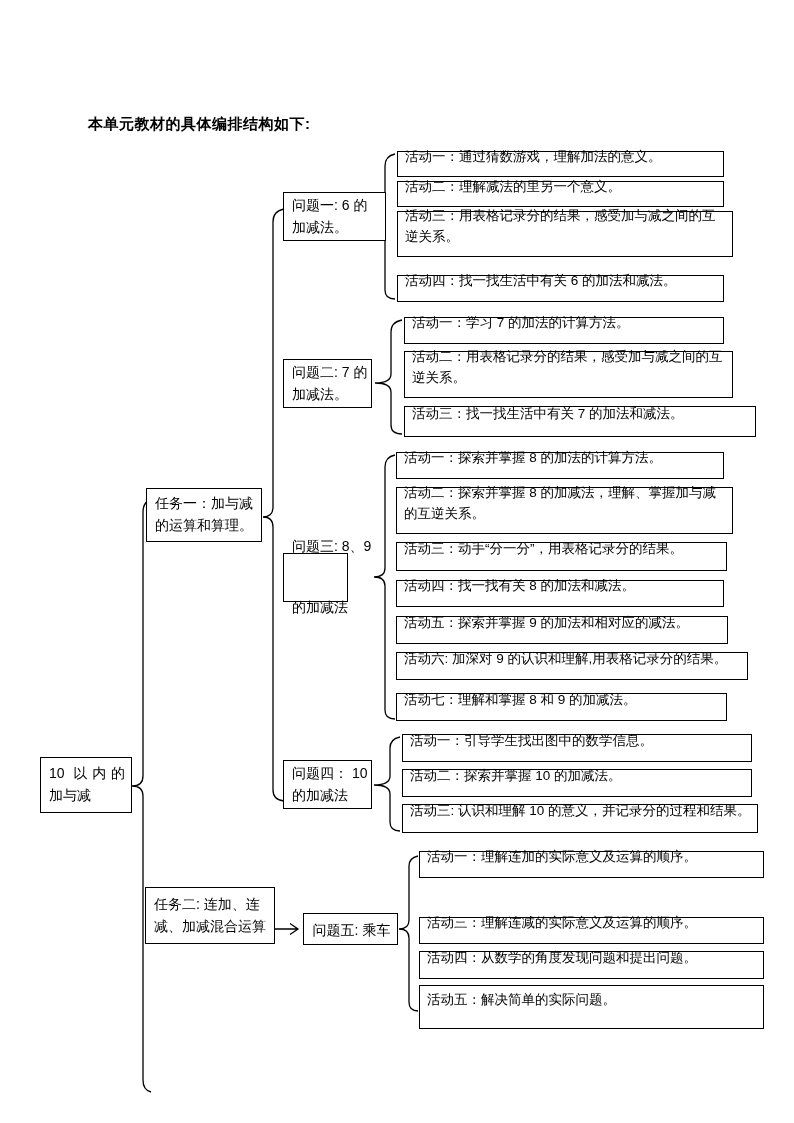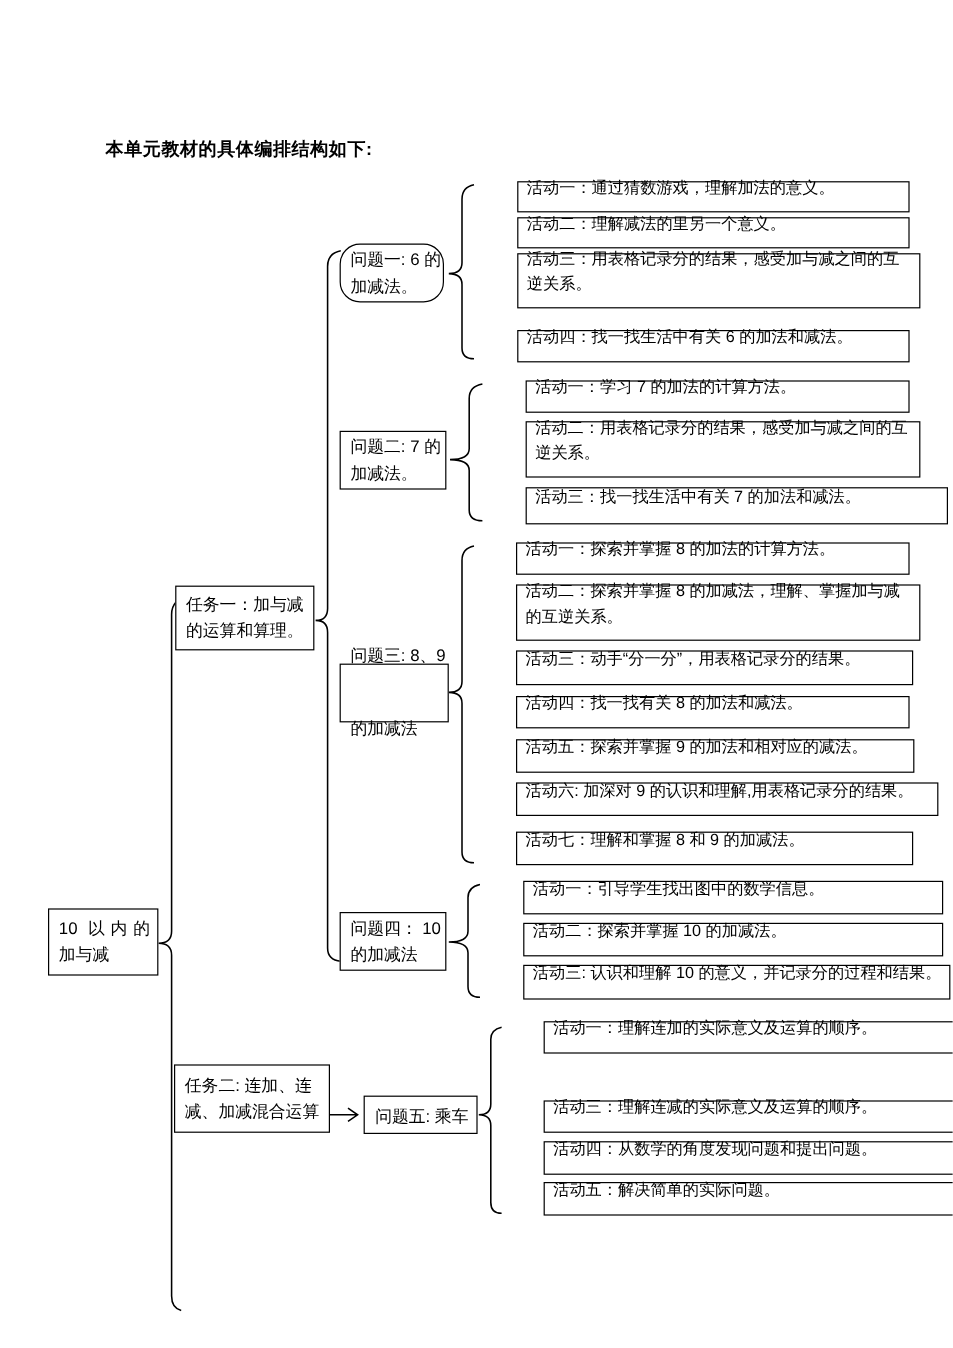--- a/index.html
+++ b/index.html
@@ -35,21 +35,20 @@
   .act{
     position:absolute;
     border:1.5px solid #000;
     background:#fff;
     box-sizing:border-box;
     font-size:13.5px;
     line-height:1.55;
     padding:1px 4px 15px 7px;
     display:flex;
     align-items:center;
-    margin-left:34px;
   }
   .single{white-space:nowrap;}
   svg.overlay{
     position:absolute;left:0;top:0;width:794px;height:1123px;
     pointer-events:none;
   }
   svg.overlay path{fill:none;stroke:#000;stroke-width:1.3;}
 </style>
 </head>
 <body>
@@ -76,29 +75,29 @@
 
   <div class="node" style="left:146px;top:488px;width:116px;height:54px;">
     <div class="ln">任务一：加与减</div>
     <div class="ln">的运算和算理。</div>
   </div>
   <div class="node" style="left:145px;top:887px;width:130px;height:57px;">
     <div class="ln">任务二: 连加、连</div>
     <div class="ln">减、加减混合运算</div>
   </div>
 
-  <div class="node" style="left:283px;top:203px;width:87px;height:49px;border-radius:17px;">
+  <div class="node" style="left:283px;top:192px;width:103px;height:49px;">
     <div class="ln">问题一: 6 的</div>
     <div class="ln">加减法。</div>
   </div>
   <div class="node" style="left:283px;top:359px;width:89px;height:49px;">
     <div class="ln">问题二: 7 的</div>
     <div class="ln">加减法。</div>
   </div>
-  <div class="node" style="left:283px;top:553px;width:91px;height:49px;gap:39px;">
+  <div class="node" style="left:283px;top:553px;width:65px;height:49px;gap:39px;">
     <div class="ln">问题三: 8、9</div>
     <div class="ln">的加减法</div>
   </div>
   <div class="node" style="left:283px;top:760px;width:89px;height:49px;">
     <div class="ln">问题四： 10</div>
     <div class="ln">的加减法</div>
   </div>
   <div class="node" style="left:303px;top:913px;width:95px;height:32px;align-items:center;justify-content:flex-end;">
     <div class="ln">问题五: 乘车</div>
   </div>
@@ -120,15 +119,15 @@
   <div class="act single" style="left:396px;top:652px;width:352px;height:28px;">活动六: 加深对 9 的认识和理解,用表格记录分的结果。</div>
   <div class="act single" style="left:396px;top:693px;width:331px;height:28px;">活动七：理解和掌握 8 和 9 的加减法。</div>
 
   <div class="act single" style="left:402px;top:734px;width:350px;height:28px;">活动一：引导学生找出图中的数学信息。</div>
   <div class="act single" style="left:402px;top:769px;width:350px;height:28px;">活动二：探索并掌握 10 的加减法。</div>
   <div class="act single" style="left:402px;top:804px;width:356px;height:29px;">活动三: 认识和理解 10 的意义，并记录分的过程和结果。</div>
 
   <div class="act single" style="left:419px;top:851px;width:345px;height:27px;">活动一：理解连加的实际意义及运算的顺序。</div>
   <div class="act single" style="left:419px;top:917px;width:345px;height:27px;">活动三：理解连减的实际意义及运算的顺序。</div>
   <div class="act single" style="left:419px;top:951px;width:345px;height:28px;">活动四：从数学的角度发现问题和提出问题。</div>
-  <div class="act single" style="left:419px;top:985px;width:345px;height:28px;">活动五：解决简单的实际问题。</div>
+  <div class="act single" style="left:419px;top:985px;width:345px;height:44px;">活动五：解决简单的实际问题。</div>
 
 </div>
 
 </body></html>

